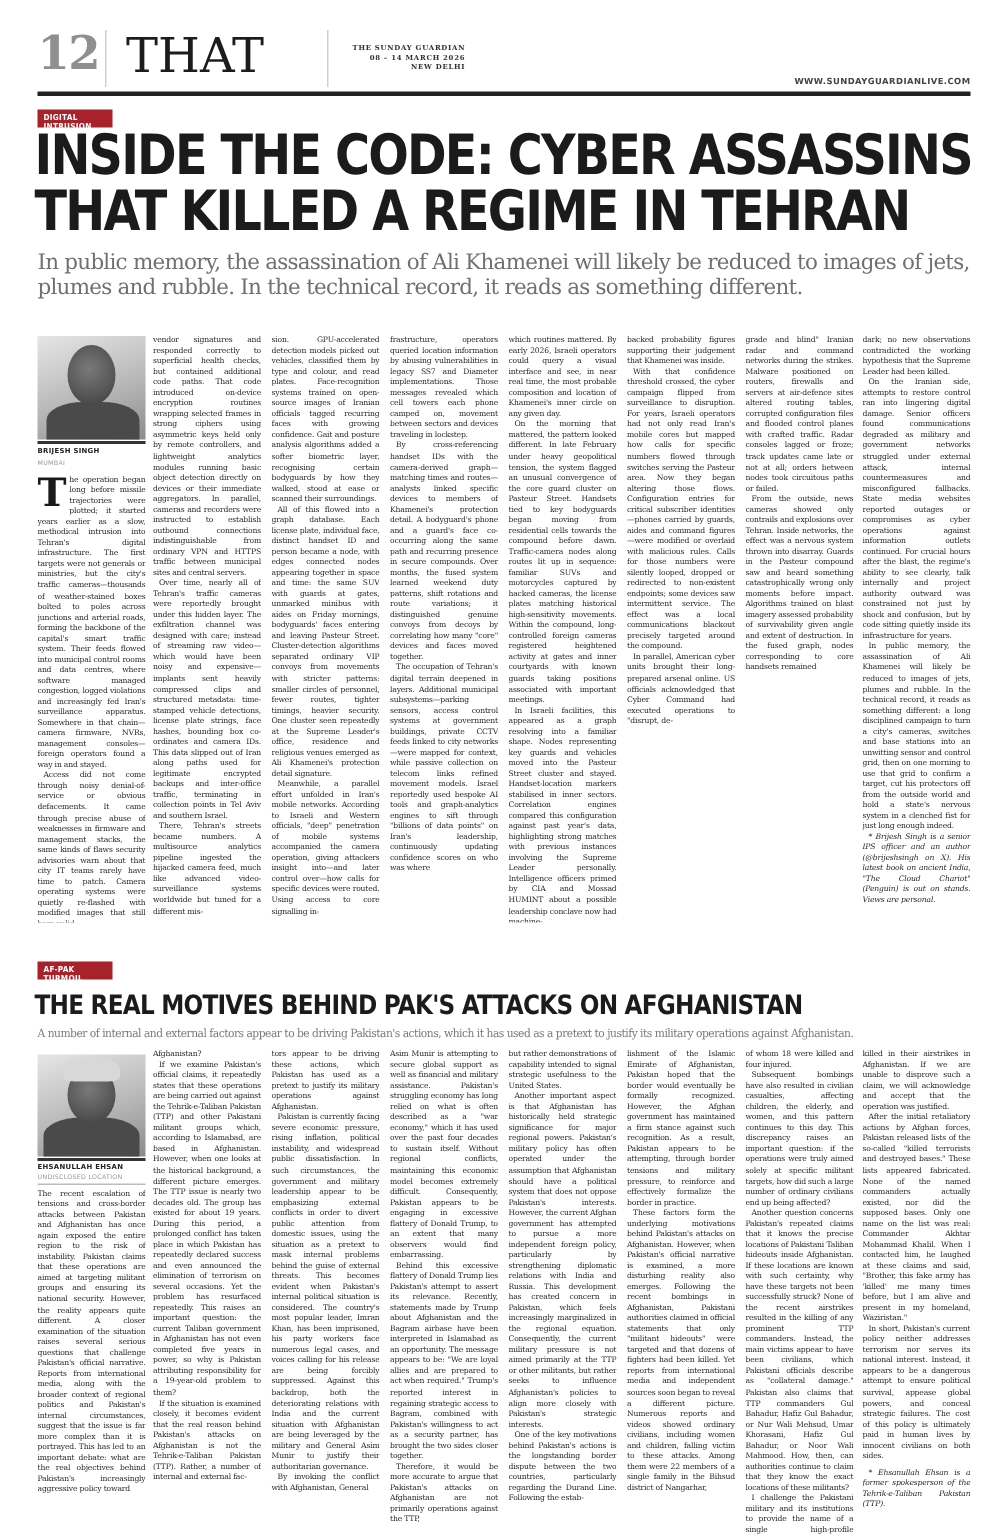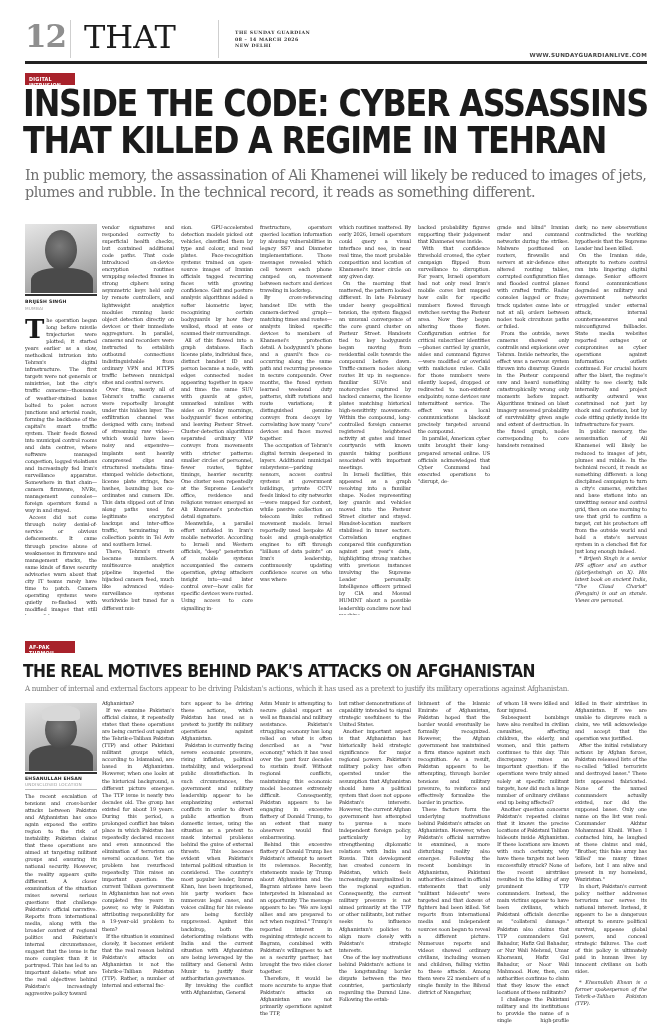--- a/index.html
+++ b/index.html
@@ -1,17 +1,17 @@
 <!DOCTYPE html>
 <html><head>
 <meta charset="utf-8">
 <style>
   * { box-sizing: border-box; margin: 0; padding: 0; }
   body { width: 672px; height: 1024px; background: #ffffff; font-family: "DejaVu Serif", serif; color: #1e1e1e; overflow: hidden; position: relative; }
-  .masthead { position: absolute; left: 25px; top: 14px; width: 622px; height: 48px; }
+  .masthead { position: absolute; left: 25px; top: 14px; width: 622px; height: 48px; text-align: right; }
   .page-num { position: absolute; left: 0; top: 4px; font-family: "DejaVu Serif", serif; font-size: 31px; font-weight: bold; color: #8f8f8f; letter-spacing: -1px; }
   .mh-div1 { position: absolute; left: 45px; top: 6px; width: 1px; height: 38px; background: #cfcfcf; }
   .section-title { position: absolute; left: 59px; top: 4px; font-family: "DejaVu Serif", serif; font-size: 32px; color: #1c1c1c; letter-spacing: 0px; }
   .mh-div2 { position: absolute; left: 193px; top: 6px; width: 1px; height: 38px; background: #cfcfcf; }
   .paper-info { position: absolute; left: 210px; top: 16px; font-family: "DejaVu Serif", serif; font-size: 4.6px; font-weight: bold; line-height: 6.6px; letter-spacing: 0.5px; color: #333; }
   .site-url { position: absolute; right: 0; top: 38px; font-family: "DejaVu Sans", sans-serif; font-size: 5.6px; font-weight: bold; letter-spacing: 0.3px; color: #444; }
   .mh-rule { position: absolute; left: 25px; top: 61px; width: 622px; height: 3px; background: #222; }
 
   .kicker { position: absolute; left: 25px; background: #a8222b; color: #fff; font-family: "DejaVu Sans Condensed", "DejaVu Sans", sans-serif; font-size: 5.4px; font-weight: bold; padding: 3px 6px 3px 4px; letter-spacing: 0.2px; width: 50px; height: 12px; }
   .kicker1 { top: 73px; }

